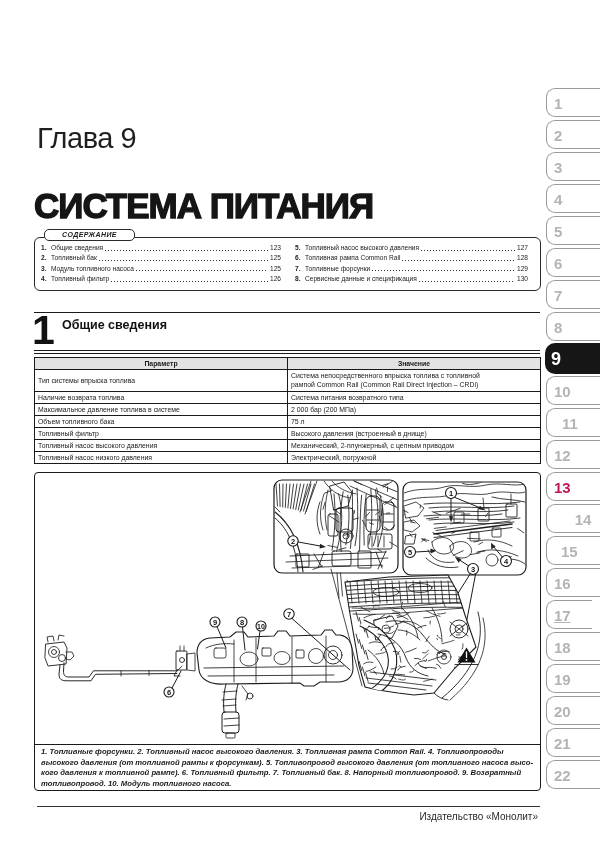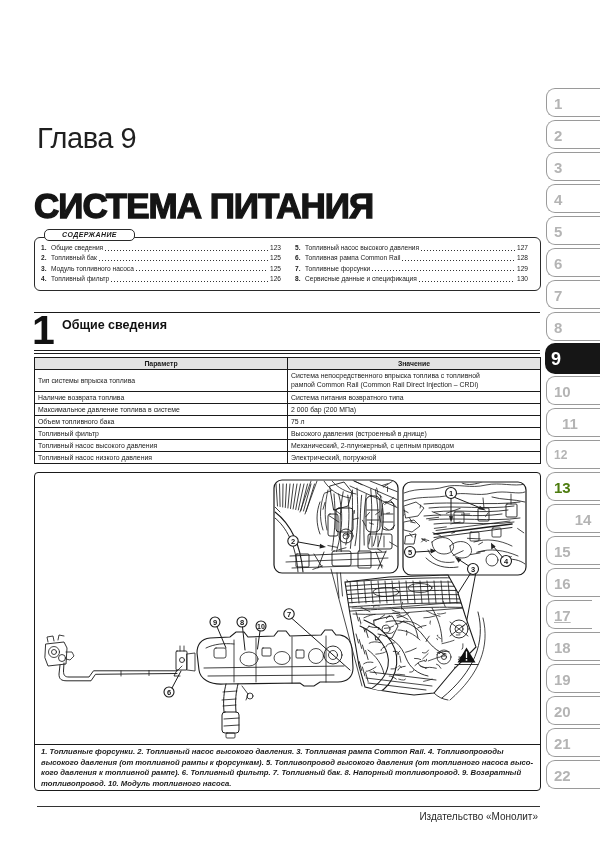--- a/index.html
+++ b/index.html
@@ -597,27 +597,27 @@
 <div class="abs" style="left:546px;top:279.5px;width:54px;height:29px;border:1px solid #9a9a9a;border-right:none;border-radius:9px 0 0 9px;color:#b4b4b4;font-size:15px;font-weight:bold;line-height:29px;padding-left:7px;box-sizing:border-box;">7</div>
 
 <div class="abs" style="left:546px;top:311.5px;width:54px;height:29px;border:1px solid #9a9a9a;border-right:none;border-radius:9px 0 0 9px;color:#b4b4b4;font-size:15px;font-weight:bold;line-height:29px;padding-left:7px;box-sizing:border-box;">8</div>
 
 <div class="abs" style="left:545px;top:343.0px;width:55px;height:31px;background:#161616;border-radius:10px 0 0 10px;color:#fff;font-size:18px;font-weight:bold;line-height:33px;padding-left:6px;box-sizing:border-box;">9</div>
 
 <div class="abs" style="left:546px;top:375.5px;width:54px;height:29px;border:1px solid #9a9a9a;border-right:none;border-radius:9px 0 0 9px;color:#b4b4b4;font-size:15px;font-weight:bold;line-height:29px;padding-left:7px;box-sizing:border-box;">10</div>
 
 <div class="abs" style="left:546px;top:407.5px;width:54px;height:29px;border:1px solid #9a9a9a;border-right:none;border-radius:9px 0 0 9px;color:#b4b4b4;font-size:15px;font-weight:bold;line-height:29px;padding-left:15px;box-sizing:border-box;">11</div>
 
-<div class="abs" style="left:546px;top:439.5px;width:54px;height:29px;border:1px solid #9a9a9a;border-right:none;border-radius:9px 0 0 9px;color:#b4b4b4;font-size:12px;font-weight:bold;line-height:29px;padding-left:7px;box-sizing:border-box;">12</div>
-
-<div class="abs" style="left:546px;top:471.5px;width:54px;height:29px;border:1px solid #9a9a9a;border-right:none;border-radius:9px 0 0 9px;color:#4d7c0f;font-size:15px;font-weight:bold;line-height:29px;padding-left:7px;box-sizing:border-box;">13</div>
+<div class="abs" style="left:546px;top:439.5px;width:54px;height:29px;border:1px solid #9a9a9a;border-right:none;border-radius:9px 0 0 9px;color:#b4b4b4;font-size:15px;font-weight:bold;line-height:29px;padding-left:7px;box-sizing:border-box;">12</div>
+
+<div class="abs" style="left:546px;top:471.5px;width:54px;height:29px;border:1px solid #9a9a9a;border-right:none;border-radius:9px 0 0 9px;color:#be185d;font-size:15px;font-weight:bold;line-height:29px;padding-left:7px;box-sizing:border-box;">13</div>
 
 <div class="abs" style="left:546px;top:503.5px;width:54px;height:29px;border:1px solid #9a9a9a;border-right:none;border-radius:9px 0 0 9px;color:#b4b4b4;font-size:15px;font-weight:bold;line-height:29px;padding-left:19px;box-sizing:border-box;text-align:center;">14</div>
 
-<div class="abs" style="left:546px;top:535.5px;width:54px;height:29px;border:1px solid #9a9a9a;border-right:none;border-radius:9px 0 0 9px;color:#b4b4b4;font-size:15px;font-weight:bold;line-height:29px;padding-left:7px;box-sizing:border-box;">15</div>
+<div class="abs" style="left:546px;top:535.5px;width:54px;height:29px;border:1px solid #9a9a9a;border-right:none;border-radius:9px 0 0 9px;color:#b4b4b4;font-size:15px;font-weight:bold;line-height:29px;padding-left:14px;box-sizing:border-box;">15</div>
 
 <div class="abs" style="left:546px;top:567.5px;width:54px;height:29px;border:1px solid #9a9a9a;border-right:none;border-radius:9px 0 0 9px;color:#b4b4b4;font-size:15px;font-weight:bold;line-height:29px;padding-left:7px;box-sizing:border-box;">16</div>
 
 <div class="abs" style="left:546px;top:599.5px;width:46px;height:29px;border:1px solid #9a9a9a;border-right:none;border-radius:9px 0 0 9px;color:#b4b4b4;font-size:15px;font-weight:bold;line-height:29px;padding-left:7px;box-sizing:border-box;text-decoration:underline;">17</div>
 
 <div class="abs" style="left:546px;top:631.5px;width:54px;height:29px;border:1px solid #9a9a9a;border-right:none;border-radius:9px 0 0 9px;color:#b4b4b4;font-size:15px;font-weight:bold;line-height:29px;padding-left:7px;box-sizing:border-box;">18</div>
 
 <div class="abs" style="left:546px;top:663.5px;width:54px;height:29px;border:1px solid #9a9a9a;border-right:none;border-radius:9px 0 0 9px;color:#b4b4b4;font-size:15px;font-weight:bold;line-height:29px;padding-left:7px;box-sizing:border-box;">19</div>
 
 <div class="abs" style="left:546px;top:695.5px;width:54px;height:29px;border:1px solid #9a9a9a;border-right:none;border-radius:9px 0 0 9px;color:#b4b4b4;font-size:15px;font-weight:bold;line-height:29px;padding-left:7px;box-sizing:border-box;">20</div>

